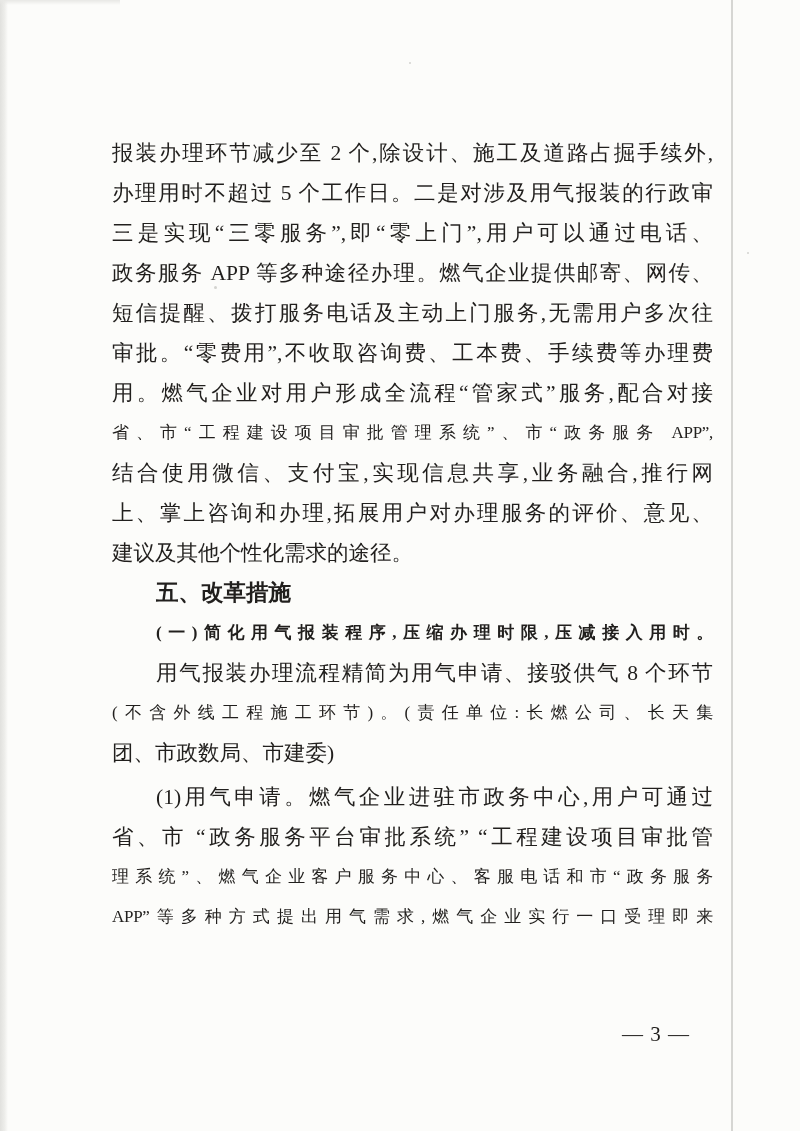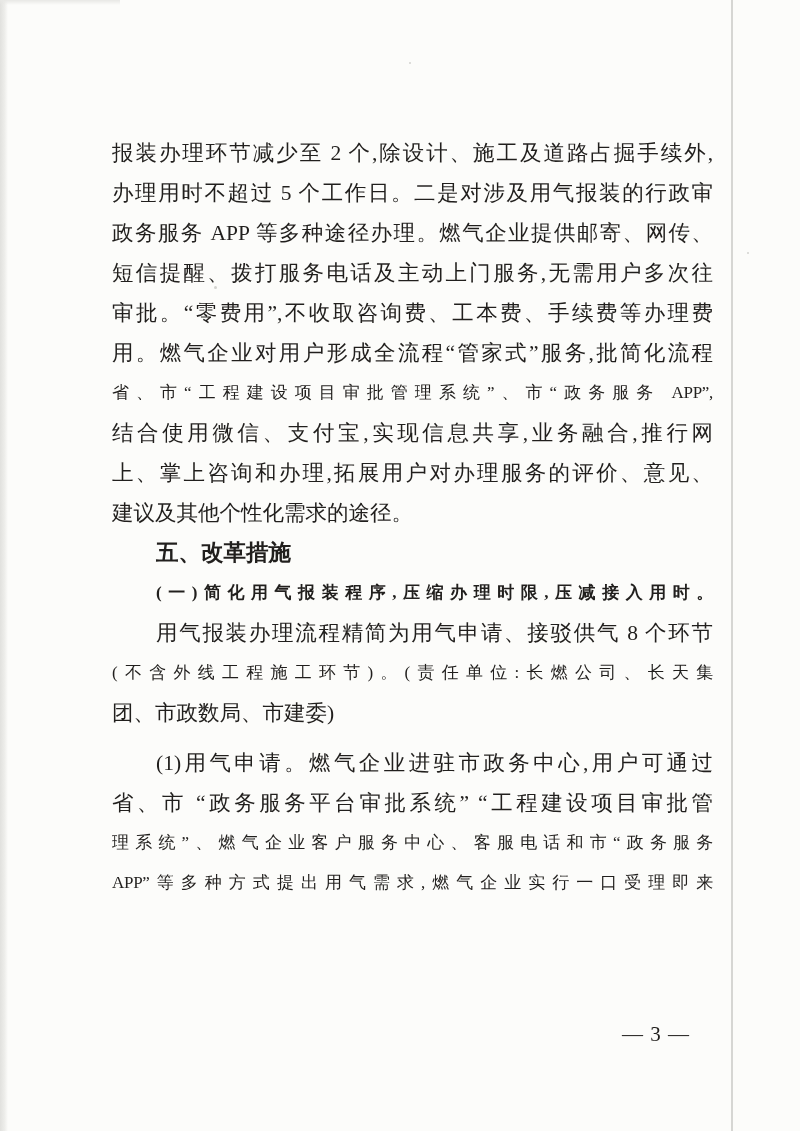--- a/index.html
+++ b/index.html
@@ -80,21 +80,21 @@
     letter-spacing: -0.3px;
   }
   .line.heading {
     font-weight: bold;
     font-family: "Liberation Sans", "DejaVu Sans", sans-serif;
     font-size: 22.5px;
     text-align: left;
     text-align-last: left;
   }
   .line.gap {
-    margin-top: 10px;
+    margin-top: 4px;
   }
   .page-number {
     position: absolute;
     left: 622px;
     top: 1022px;
     font-size: 21px;
     line-height: 24px;
     letter-spacing: 1px;
     white-space: nowrap;
   }
@@ -106,24 +106,25 @@
   <div class="scan-edge-left"></div>
   <div class="scan-edge-top"></div>
   <div class="scan-line-right"></div>
   <div class="speck s1"></div>
   <div class="speck s2"></div>
   <div class="speck s3"></div>
 
   <div class="page-text">
       <div class="line">报装办理环节减少至 2 个,除设计、施工及道路占掘手续外,</div>
       <div class="line">办理用时不超过 5 个工作日。二是对涉及用气报装的行政审</div>
+      <div class="line">三是实现“三零服务”,即“零上门”,用户可以通过电话、</div>
       <div class="line">政务服务 APP 等多种途径办理。燃气企业提供邮寄、网传、</div>
       <div class="line">短信提醒、拨打服务电话及主动上门服务,无需用户多次往</div>
       <div class="line">审批。“零费用”,不收取咨询费、工本费、手续费等办理费</div>
-      <div class="line">用。燃气企业对用户形成全流程“管家式”服务,批简化流程</div>
+      <div class="line">用。燃气企业对用户形成全流程“管家式”服务,配合对接</div>
       <div class="line tight">省、市“工程建设项目审批管理系统”、市“政务服务 APP”,</div>
       <div class="line">结合使用微信、支付宝,实现信息共享,业务融合,推行网</div>
       <div class="line">上、掌上咨询和办理,拓展用户对办理服务的评价、意见、</div>
       <div class="line short">建议及其他个性化需求的途径。</div>
       <div class="line short indent heading">五、改革措施</div>
       <div class="line indent bold tight">(一)简化用气报装程序,压缩办理时限,压减接入用时。</div>
       <div class="line indent">用气报装办理流程精简为用气申请、接驳供气 8 个环节</div>
       <div class="line tight">(不含外线工程施工环节)。(责任单位:长燃公司、长天集</div>
       <div class="line short">团、市政数局、市建委)</div>
       <div class="line indent gap">(1)用气申请。燃气企业进驻市政务中心,用户可通过</div>

